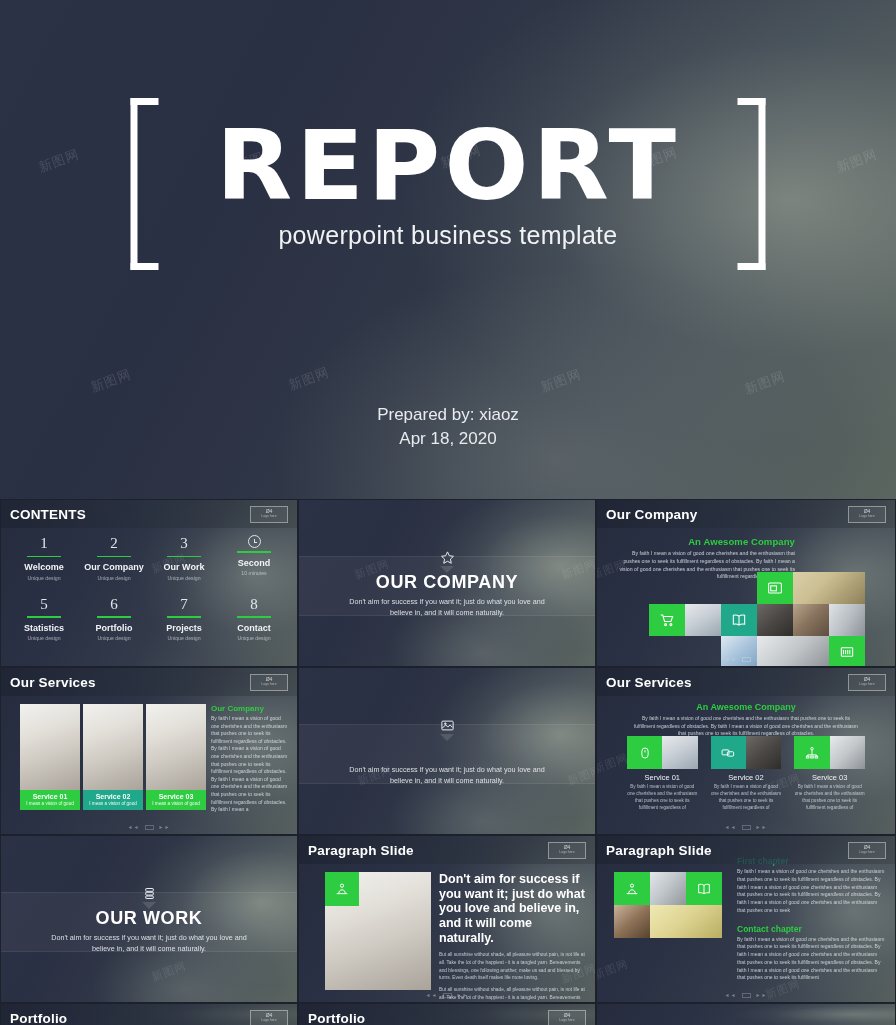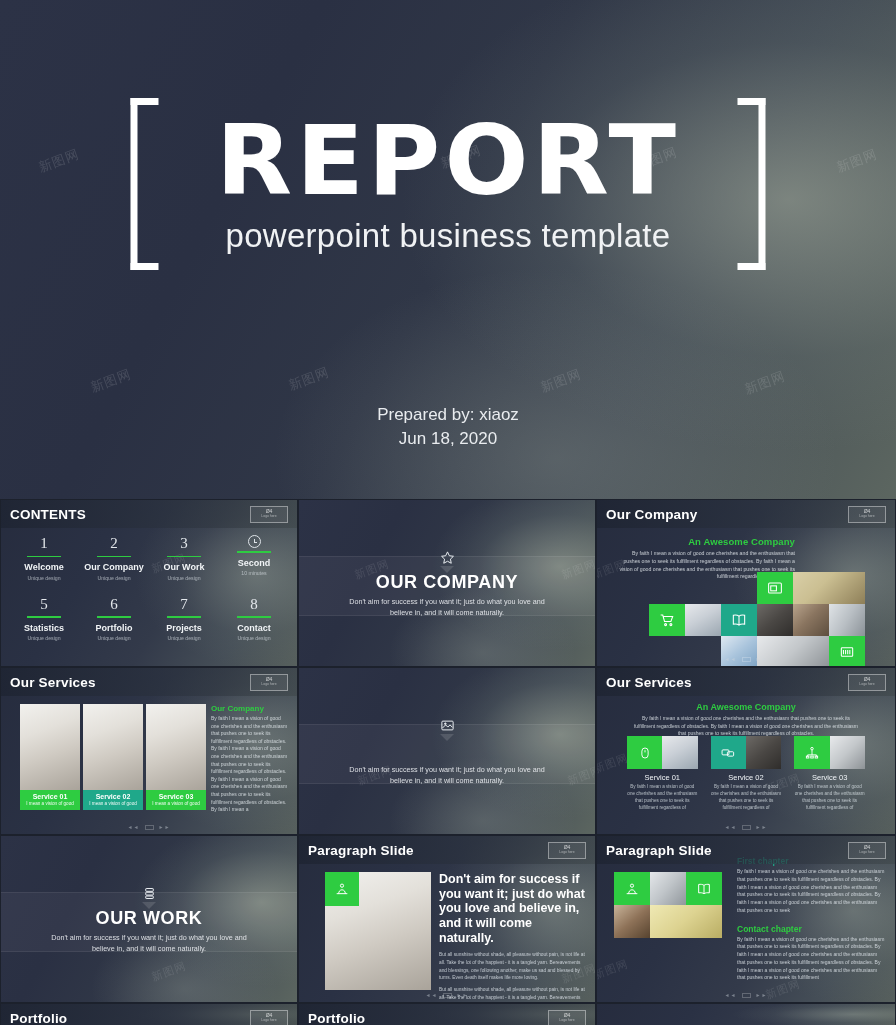--- a/index.html
+++ b/index.html
@@ -65,21 +65,21 @@
     font-family:"DejaVu Sans", sans-serif;
     font-weight:700;
     font-size:97px;
     line-height:0.98;
     color:#ffffff;
     letter-spacing:4px;
     transform:scaleX(1.02);
   }
   #hero-sub {
     margin-top:8px;
-    font-size:33px;
+    font-size:25px;
     color:#f0f2f4;
     font-weight:400;
     letter-spacing:0.3px;
   }
   .hero-meta {
     position:absolute; left:0; right:0; top:403px;
     text-align:center;
     color:#e9ecef;
     font-size:17px;
     line-height:1.42;
@@ -275,21 +275,21 @@
     <div class="title-wrap">
       <div class="bracket left"></div>
       <div class="title-center">
         <div id="hero-title">REPORT</div>
         <div id="hero-sub">powerpoint business template</div>
       </div>
       <div class="bracket right"></div>
     </div>
     <div class="hero-meta">
       <div>Prepared by: xiaoz</div>
-      <div>Jun 18, 2020</div>
+      <div>Apr 18, 2020</div>
     </div>
   </div>
 </section>
 
 <section id="grid">
 
   <div class="slide">
     <div class="bg-base dark"></div>
     <div class="wm" style="left:150px; top:56px;">新图网</div>
     <div class="slide-hd">

